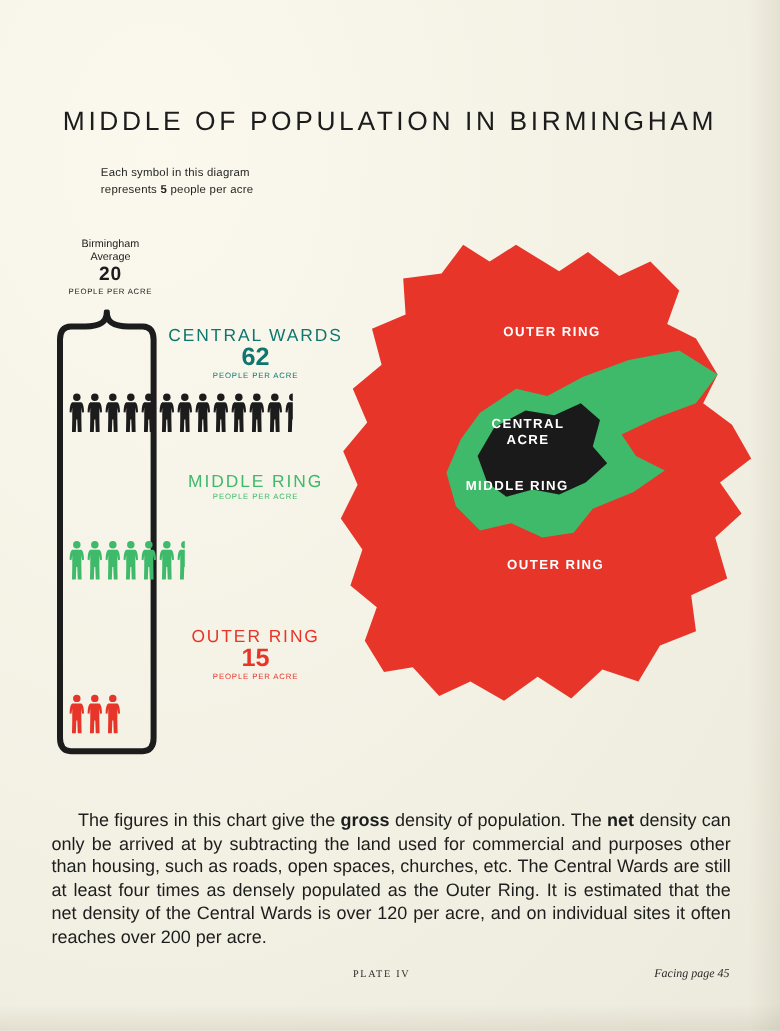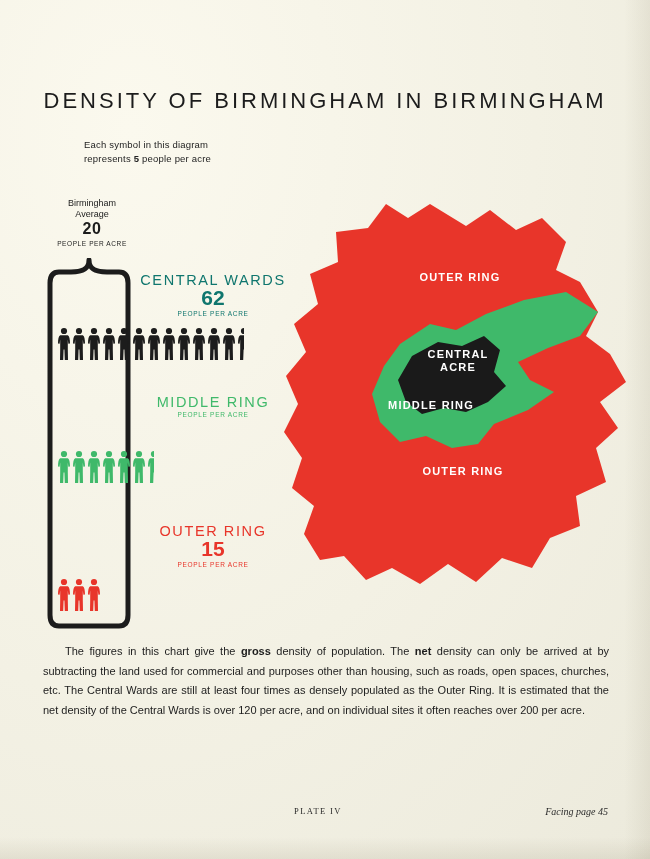--- a/index.html
+++ b/index.html
@@ -87,26 +87,26 @@
     position:absolute;left:280px;top:196px;width:350px;height:420px;
   }
   .map svg{display:block;}
   .map-label{
     position:absolute;font-weight:bold;letter-spacing:1.2px;
     color:#fff;font-size:11px;text-align:center;
   }
   .lbl-outer1{left:395px;top:271px;width:130px;}
   .lbl-outer2{left:398px;top:465px;width:130px;}
   .lbl-middle{left:366px;top:399px;width:130px;color:#fff;}
-  .lbl-central{left:408px;top:348px;width:100px;line-height:13px;}
+  .lbl-central{left:390px;top:348px;width:100px;line-height:13px;}
 
   
   .body-text{
-    position:absolute;left:43px;top:642px;width:566px;
-    font-size:11px;line-height:19.5px;color:#1d1d1d;
+    position:absolute;left:43px;top:674px;width:566px;
+    font-size:15px;line-height:19.5px;color:#1d1d1d;
     text-align:justify;
   }
   .body-text b{font-weight:bold;}
   .body-text .indent{display:inline-block;width:22px;}
 
   
   .plate{
     position:absolute;left:0;top:806px;width:636px;text-align:center;
     font-size:8.5px;letter-spacing:1.4px;color:#2a2a2a;
     font-family:"Liberation Serif", serif;
@@ -117,21 +117,21 @@
     font-family:"Liberation Serif", serif;
   }
 </style>
 </head>
 <body>
 
 <div class="page"></div>
 <div class="page-edge-right"></div>
 <div class="page-edge-bottom"></div>
 
-<div class="title">DENSITY OF BIRMINGHAM IN BIRMINGHAM</div>
+<div class="title">MIDDLE OF POPULATION IN BIRMINGHAM</div>
 
 <div class="keynote">
   <div>Each symbol in this diagram</div>
   <div>
     <span>represents </span><b>5</b><span> people per acre</span>
   </div>
 </div>
 
 <div class="avg-label">
   <div>Birmingham</div>

